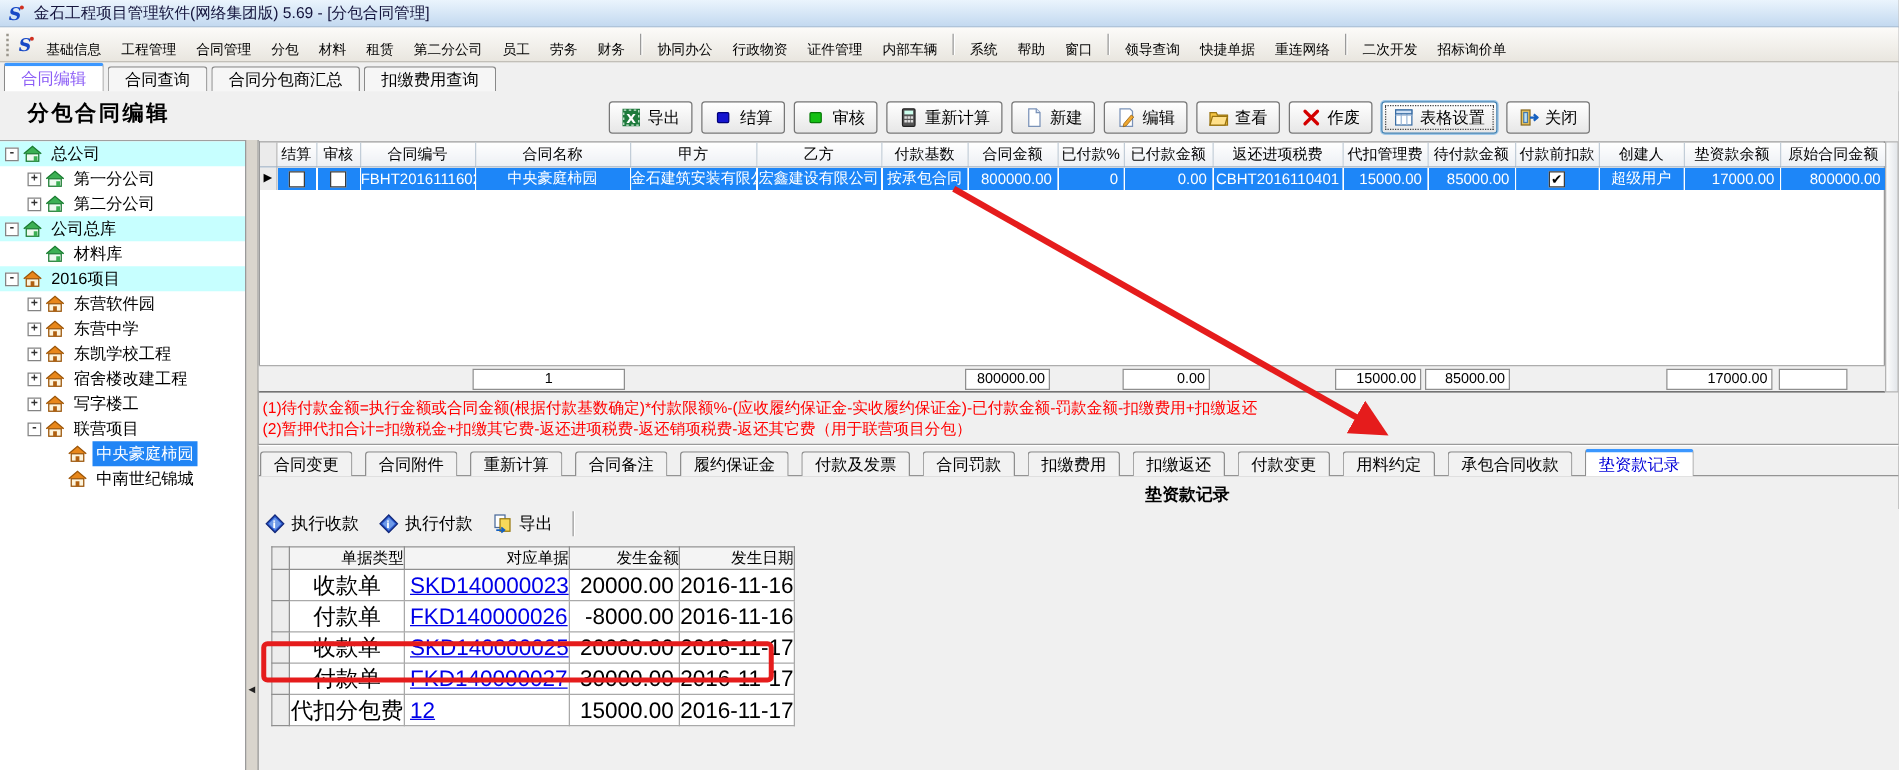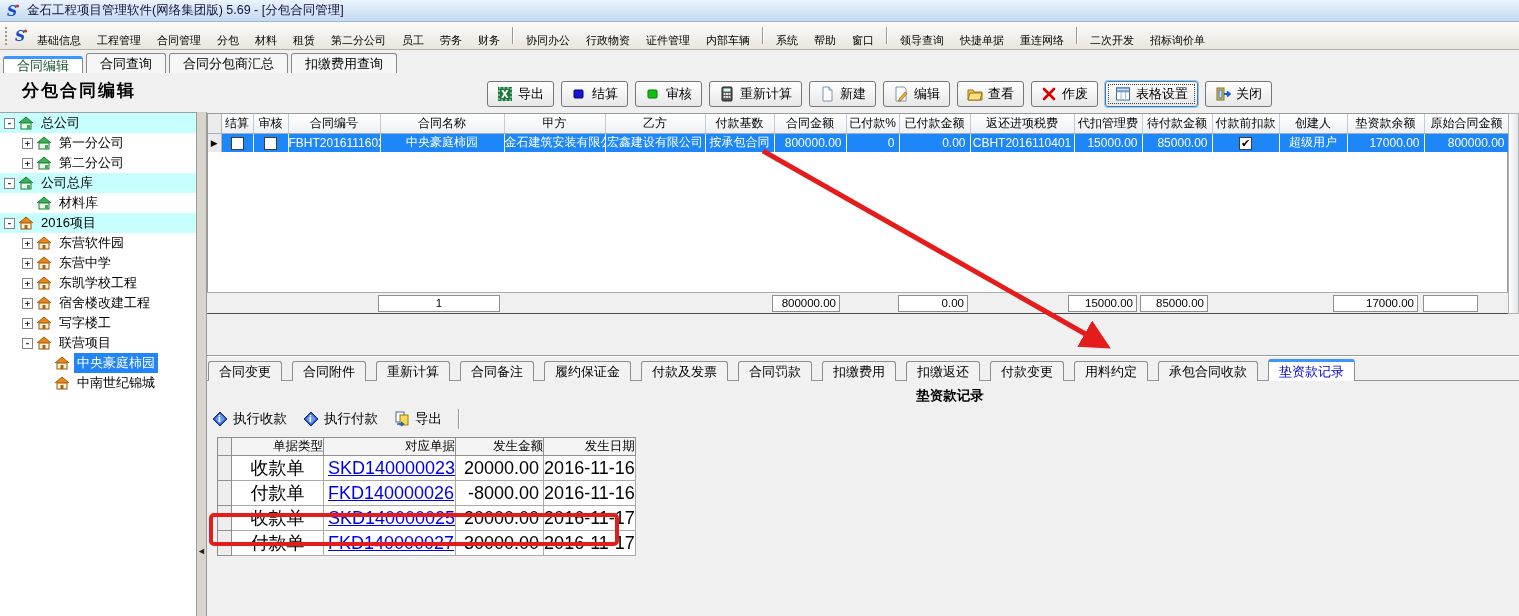--- a/index.html
+++ b/index.html
@@ -20,21 +20,21 @@
              display:flex; align-items:center; padding-left:3px; }
   .grip { width:4px; height:18px; border-left:2px dotted #9a968c; margin:0 4px 0 2px; }
   .menu-item { padding:8px 8px; font-size:11px; line-height:26px; cursor:default; white-space:nowrap;margin-top:8px; }
   .menu-sep { width:0; height:17px; border-left:1px solid #9a9a9a; border-right:1px solid #ffffff; margin:0 4px; }
 
   
   .tabstrip { position:absolute; left:0; top:50px; width:100%; height:23px;
               display:flex; align-items:flex-end; gap:3px; padding-left:3px; background:#f0f0f0; }
   .wtab { height:20px; padding:0 13px; background:#f6f6f6; border:1px solid #898989; border-bottom:none;
           border-radius:3px 3px 0 0; display:flex; align-items:center; font-size:13px; }
-  .wtab.active { height:17px; background:#ffffff; color:#14532d; border-top:3px solid #3b97ff; }
+  .wtab.active { height:23px; background:#ffffff; color:#8b5cf6; border-top:3px solid #3b97ff; }
 
   
   .page-title { position:absolute; left:22px; top:79px; font-size:17px; font-weight:bold; letter-spacing:2px; }
   .toolbar { position:absolute; left:487px; top:81px; display:flex; gap:7px; }
   .tbtn { height:26px; border:1px solid #777; border-radius:3px;
           background:linear-gradient(#ffffff,#e7e7e7); display:flex; align-items:center;
           gap:5px; padding:0 9px; font-size:13px; white-space:nowrap; }
   .tbtn.focused { border-color:#3c7fb1; box-shadow:0 0 0 1px #9ec7e8; outline:1px dotted #444; outline-offset:-4px; }
   .icon16 { width:16px; height:16px; display:inline-block; }
 
@@ -482,20 +482,24 @@
     <div class="sumbox" style="left:565px;width:68px;">800000.00</div>
     <div class="sumbox" style="left:691px;width:70px;">0.00</div>
     <div class="sumbox" style="left:861px;width:69px;">15000.00</div>
     <div class="sumbox" style="left:933px;width:68px;">85000.00</div>
     <div class="sumbox" style="left:1126px;width:85px;">17000.00</div>
     <div class="sumbox" style="left:1216px;width:55px;"></div>
   </div>
 
   <div class="vscroll"></div>
 
+  <div class="formulas">
+    <div>(1)待付款金额=执行金额或合同金额(根据付款基数确定)*付款限额%-(应收履约保证金-实收履约保证金)-已付款金额-罚款金额-扣缴费用+扣缴返还</div>
+    <div>(2)暂押代扣合计=扣缴税金+扣缴其它费-返还进项税费-返还销项税费-返还其它费（用于联营项目分包）</div>
+  </div>
 
   <div class="dstrip-line"></div>
   <div class="dtab-base"></div>
   <div class="dtabs">
     <div class="dtab">
         <span>合同变更</span>
       </div>
     <div class="dtab">
         <span>合同附件</span>
       </div>
@@ -602,20 +606,27 @@
         <td class="num">20000.00</td>
         <td class="ctr">2016-11-17</td>
       </tr>
       <tr>
         <td class="ind2"></td>
         <td class="ctr">付款单</td>
         <td class="pl"><a href="#">FKD140000027</a></td>
         <td class="num">-30000.00</td>
         <td class="ctr">2016-11-17</td>
       </tr>
+      <tr>
+        <td class="ind2"></td>
+        <td class="ctr">代扣分包费</td>
+        <td class="pl"><a href="#">12</a></td>
+        <td class="num">15000.00</td>
+        <td class="ctr">2016-11-17</td>
+      </tr>
     </tbody>
       </table>
   </div>
 
   <div class="red-box"></div>
 
   <svg class="arrow-overlay" viewBox="0 0 1519 616">
     <defs>
       <marker id="ah" markerWidth="6" markerHeight="6" refX="4.2" refY="3" orient="auto">
         <path d="M0,0 L6,3 L0,6 z" fill="#e51c1c"></path>

